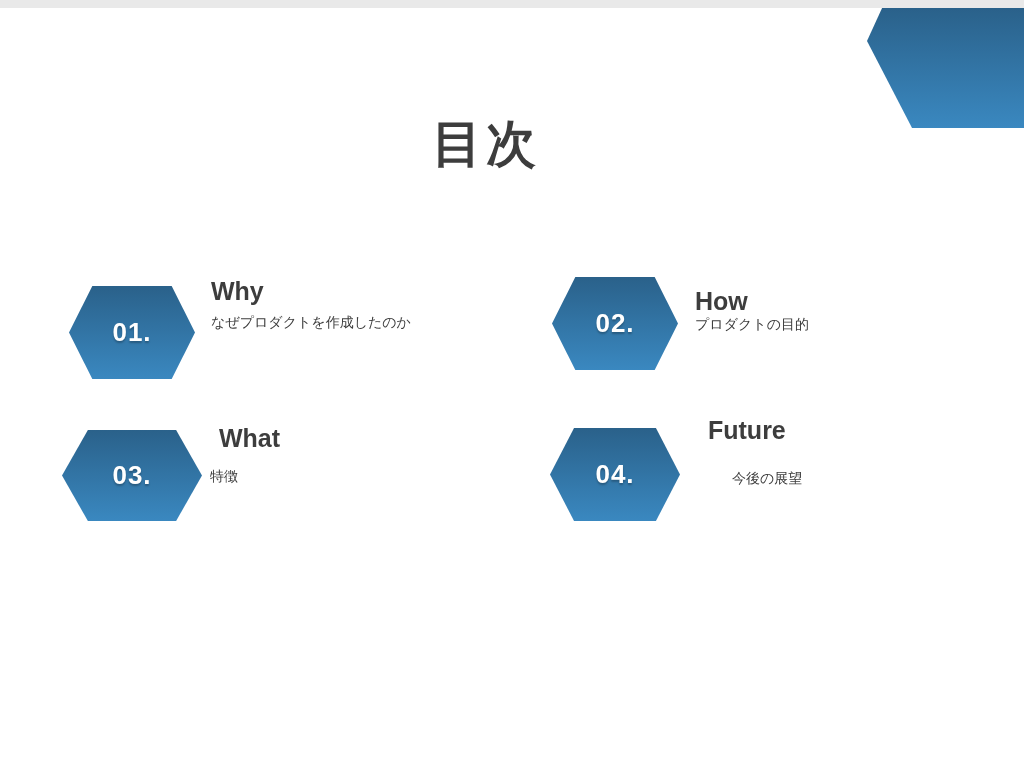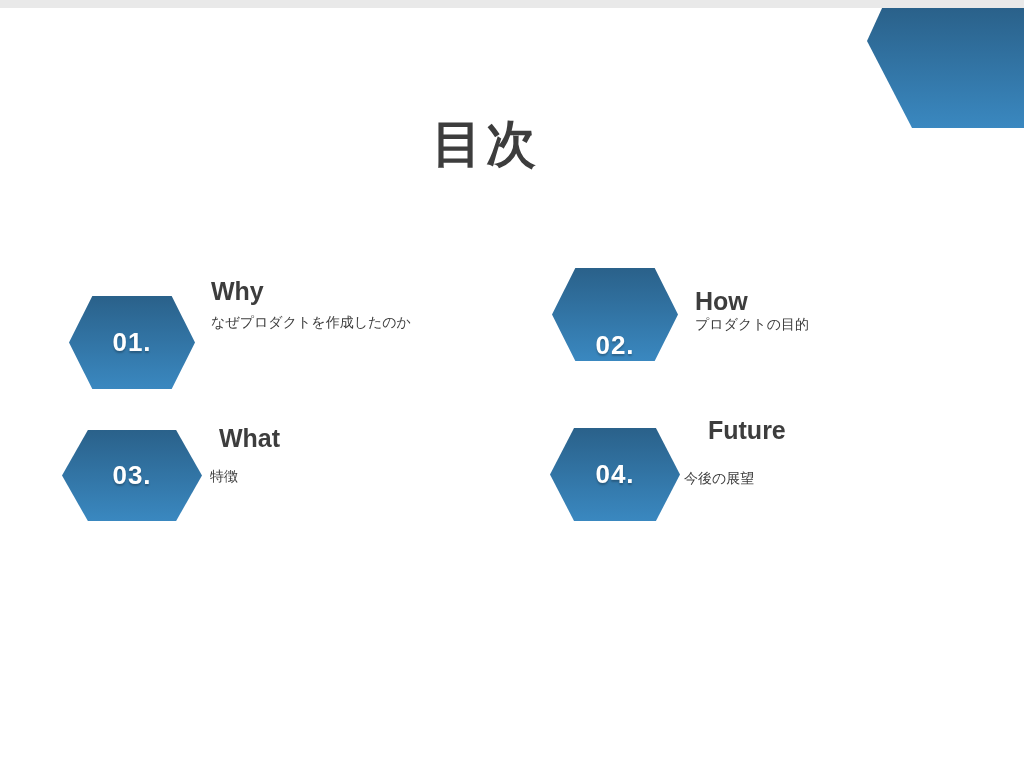--- a/index.html
+++ b/index.html
@@ -73,44 +73,44 @@
 </head>
 <body>
 
 <div class="stage">
 
   <div class="corner-hex"></div>
 
   <h1 class="slide-title">目次</h1>
 
   <div>
-    <div class="hexagon" style="left:69px; top:288px; width:126px; height:93px;">
+    <div class="hexagon" style="left:69px; top:278px; width:126px; height:93px;">
       <span class="hex-num">01.</span>
     </div>
     <div class="en-label" style="left:211px; top:269px;">Why</div>
     <div class="jp-desc" style="left:211px; top:306px;">なぜプロダクトを作成したのか</div>
   </div>
 
   <div>
-    <div class="hexagon" style="left:552px; top:260px; width:126px; height:93px;align-items:flex-end;">
+    <div class="hexagon" style="left:552px; top:269px; width:126px; height:93px;">
       <span class="hex-num">02.</span>
     </div>
     <div class="en-label" style="left:695px; top:279px;">How</div>
     <div class="jp-desc" style="left:695px; top:308px;text-align:right;">プロダクトの目的</div>
   </div>
 
   <div>
     <div class="hexagon" style="left:62px; top:422px; width:140px; height:91px;text-align:center;">
       <span class="hex-num">03.</span>
     </div>
     <div class="en-label" style="left:219px; top:416px;">What</div>
     <div class="jp-desc" style="left:210px; top:460px;">特徴</div>
   </div>
 
   <div>
     <div class="hexagon" style="left:550px; top:420px; width:130px; height:93px;">
       <span class="hex-num">04.</span>
     </div>
     <div class="en-label" style="left:708px; top:408px;">Future</div>
-    <div class="jp-desc" style="left:684px; top:462px;">今後の展望</div>
+    <div class="jp-desc" style="left:732px; top:462px;">今後の展望</div>
   </div>
 
 </div>
 
 </body></html>

